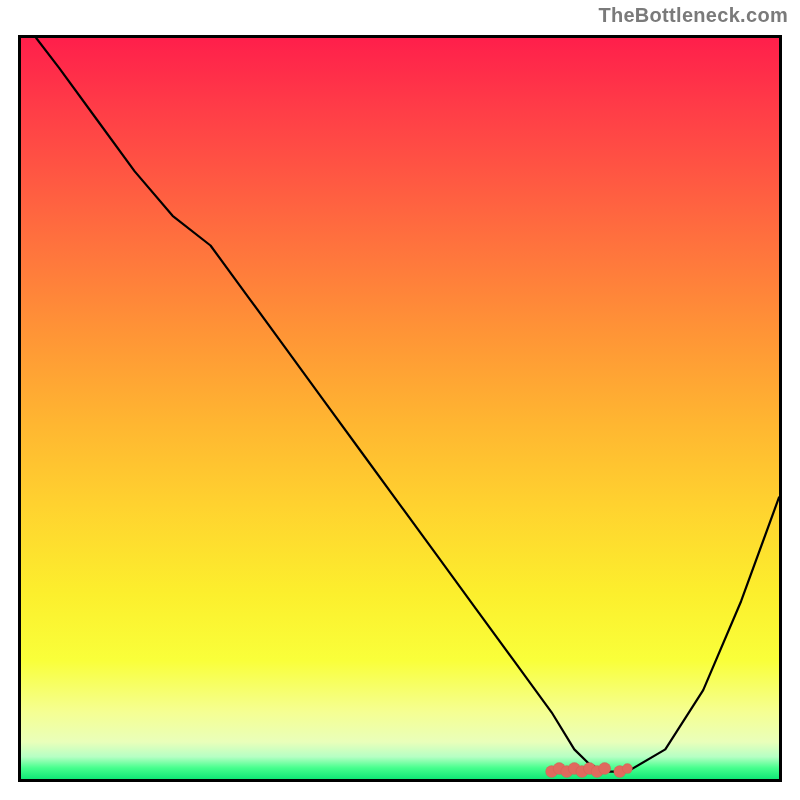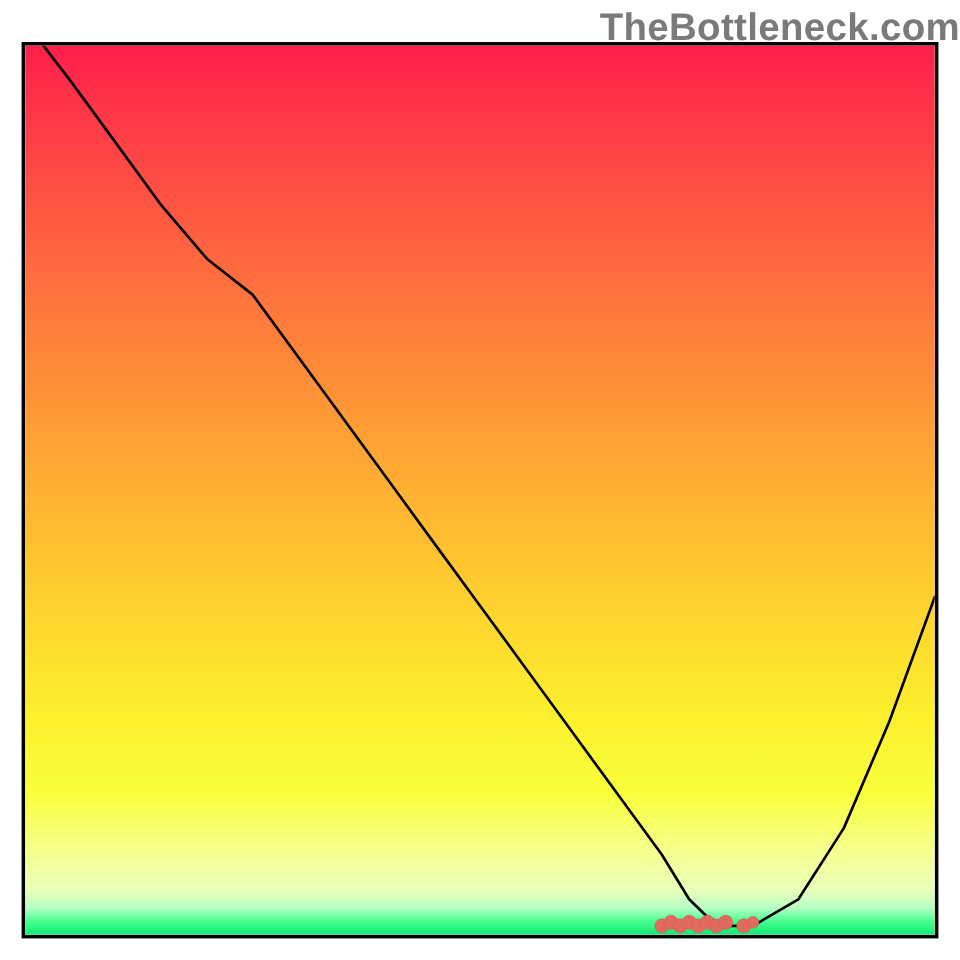--- a/index.html
+++ b/index.html
@@ -11,22 +11,22 @@
     font-family: Arial, Helvetica, sans-serif;
   }
   .container {
     position: relative;
     width: 800px;
     height: 800px;
   }
   .watermark {
     position: absolute;
     top: 4px;
-    right: 0;
-    font-size: 32px;
+    right: 12px;
+    font-size: 20px;
     font-weight: 600;
     color: #7a7a7a;
     letter-spacing: 0.3px;
   }
   .plot-frame {
     position: absolute;
     top: 35px;
     left: 18px;
     width: 764px;
     height: 747px;

